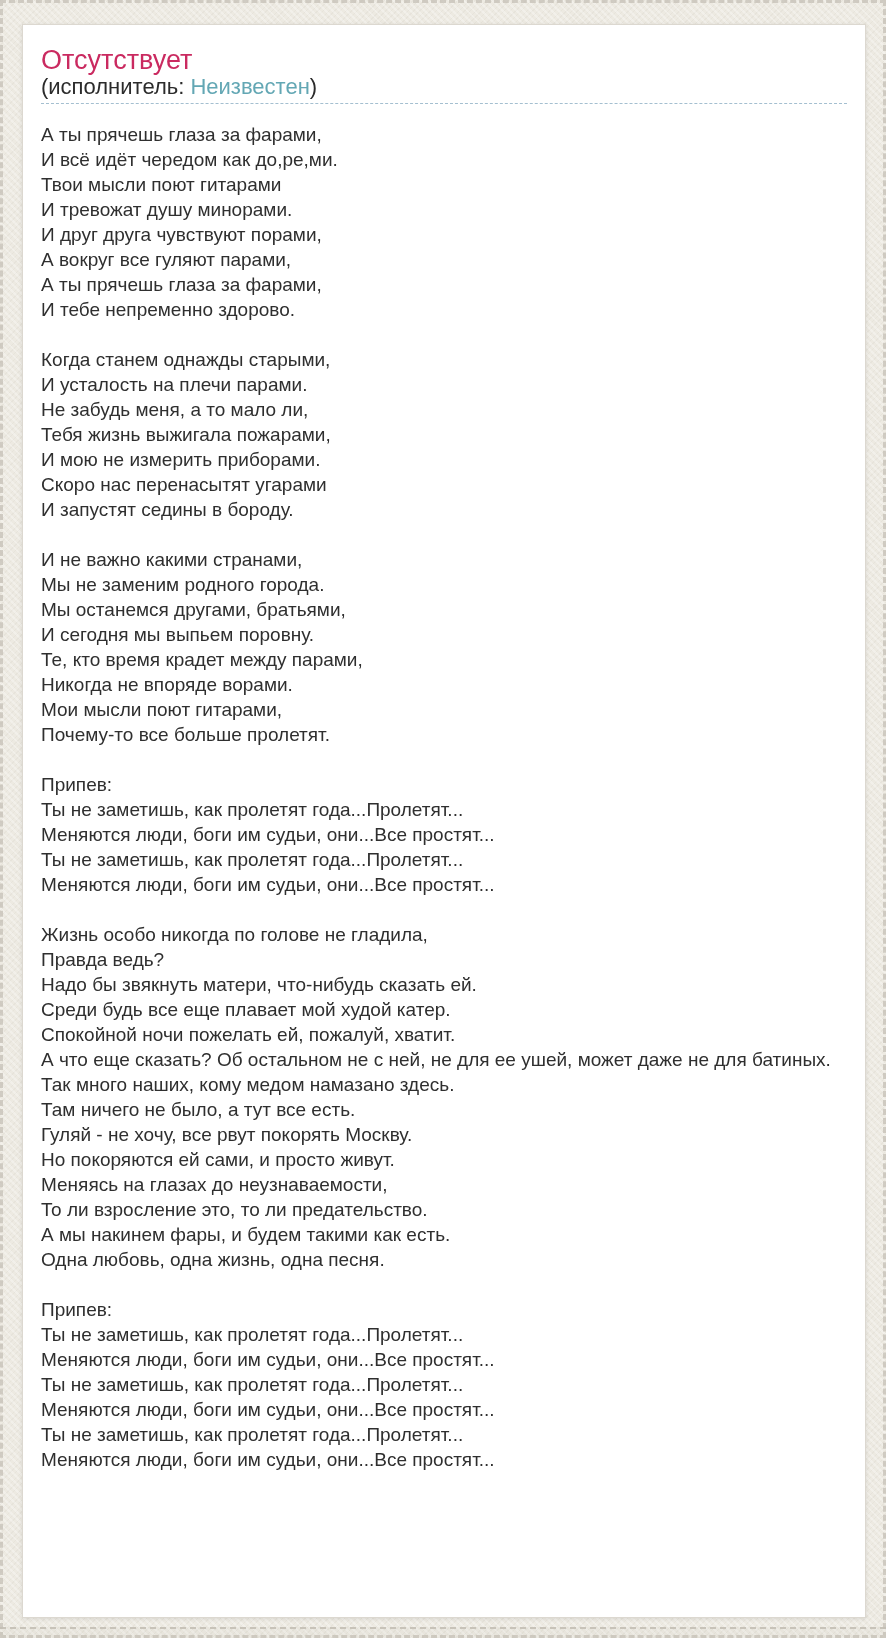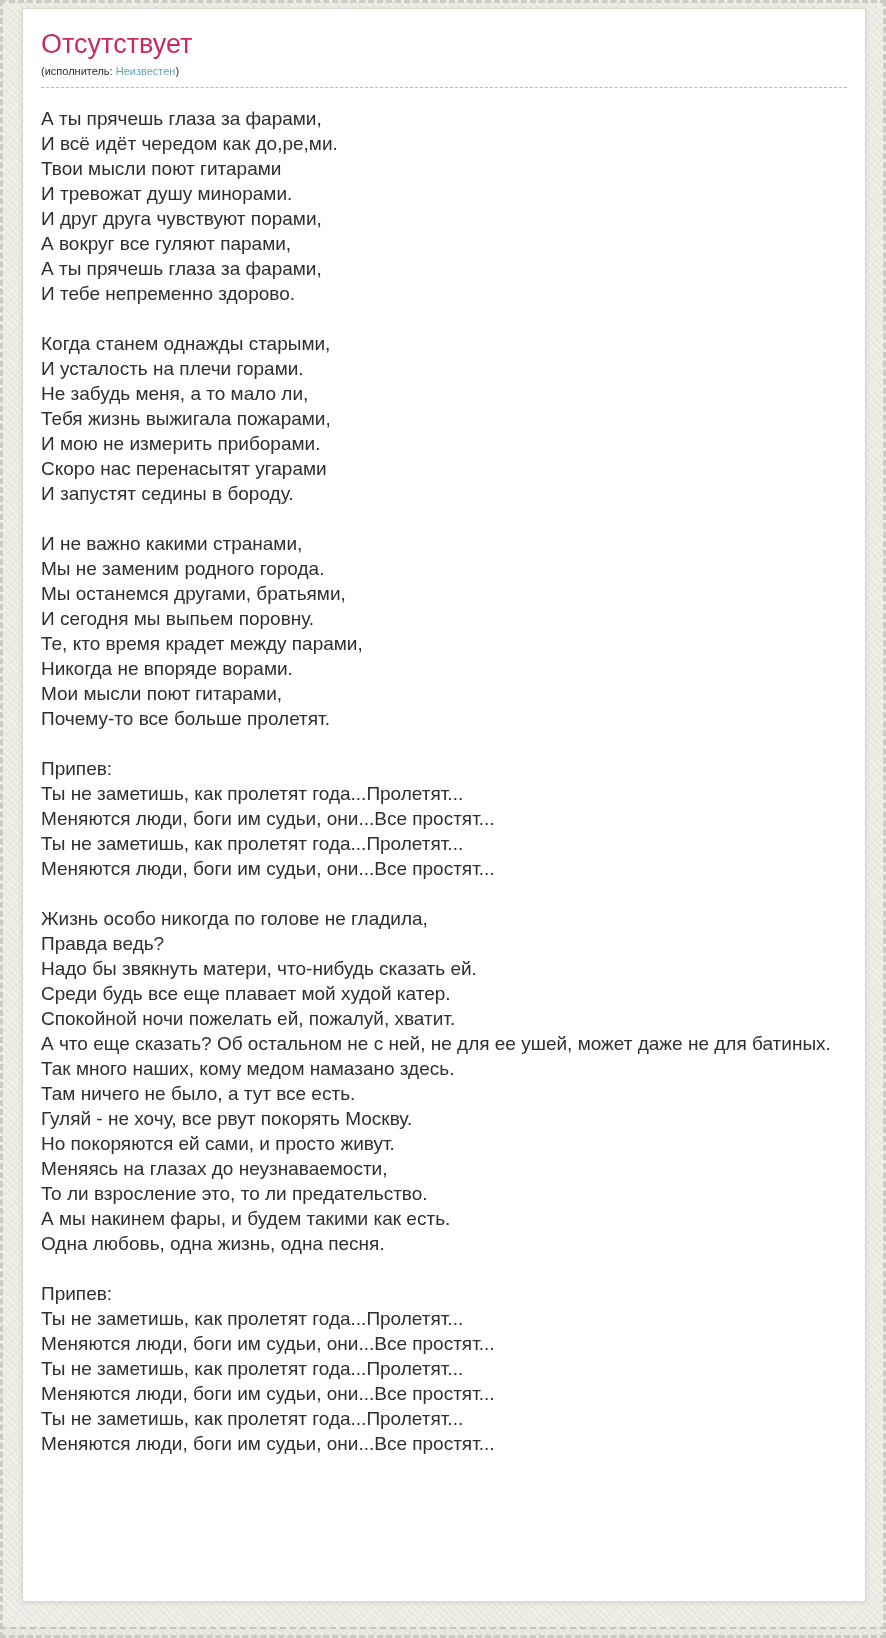--- a/index.html
+++ b/index.html
@@ -20,21 +20,21 @@
   .page-frame {
     position: absolute;
     inset: 0;
     border: 3px dashed rgba(197,192,182,0.75);
     pointer-events: none;
     z-index: 3;
   }
   .card {
     position: absolute;
     left: 22px;
-    top: 8px;
+    top: 24px;
     width: 844px;
     height: 1594px;
     box-sizing: border-box;
     background: #ffffff;
     border: 1px solid #dcd8d0;
     box-shadow: 0 1px 4px rgba(0,0,0,0.10);
     padding: 20px 18px 20px 18px;
     overflow: hidden;
     z-index: 1;
   }
@@ -44,21 +44,21 @@
   }
   .song-title {
     margin: 0;
     font-size: 27px;
     font-weight: 400;
     line-height: 30px;
     color: #ca2a60;
   }
   .song-subtitle {
     margin: 2px 0 0 0;
-    font-size: 11px;
+    font-size: 22px;
     line-height: 20px;
     color: #2b2b2b;
   }
   .artist-link {
     color: #63a7b4;
     text-decoration: none;
     cursor: pointer;
   }
   .lyrics {
     margin-top: 18px;
@@ -100,21 +100,21 @@
       <div class="lyric-line">А ты прячешь глаза за фарами,</div>
       <div class="lyric-line">И всё идёт чередом как до,ре,ми.</div>
       <div class="lyric-line">Твои мысли поют гитарами</div>
       <div class="lyric-line">И тревожат душу минорами.</div>
       <div class="lyric-line">И друг друга чувствуют порами,</div>
       <div class="lyric-line">А вокруг все гуляют парами,</div>
       <div class="lyric-line">А ты прячешь глаза за фарами,</div>
       <div class="lyric-line">И тебе непременно здорово.</div>
       <div class="blank-line"></div>
       <div class="lyric-line">Когда станем однажды старыми,</div>
-      <div class="lyric-line">И усталость на плечи горами.</div>
+      <div class="lyric-line">И усталость на плечи парами.</div>
       <div class="lyric-line">Не забудь меня, а то мало ли,</div>
       <div class="lyric-line">Тебя жизнь выжигала пожарами,</div>
       <div class="lyric-line">И мою не измерить приборами.</div>
       <div class="lyric-line">Скоро нас перенасытят угарами</div>
       <div class="lyric-line">И запустят седины в бороду.</div>
       <div class="blank-line"></div>
       <div class="lyric-line">И не важно какими странами,</div>
       <div class="lyric-line">Мы не заменим родного города.</div>
       <div class="lyric-line">Мы останемся другами, братьями,</div>
       <div class="lyric-line">И сегодня мы выпьем поровну.</div>

